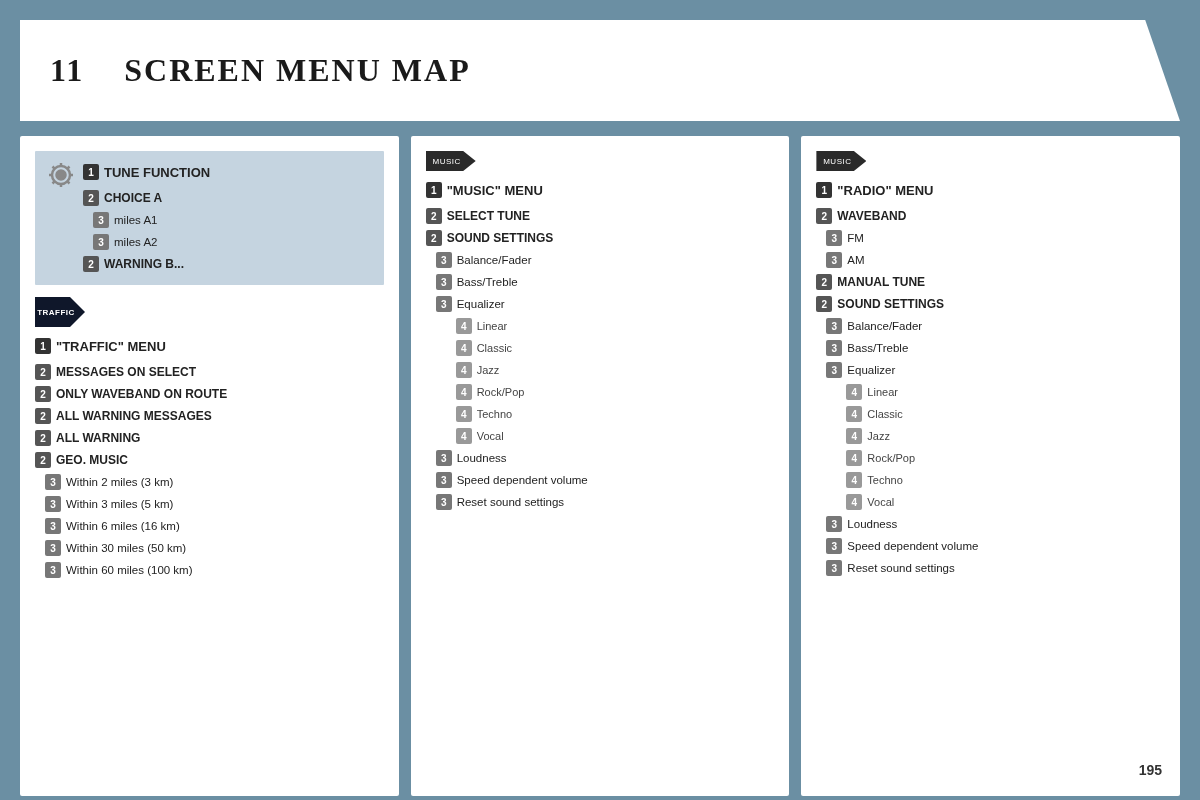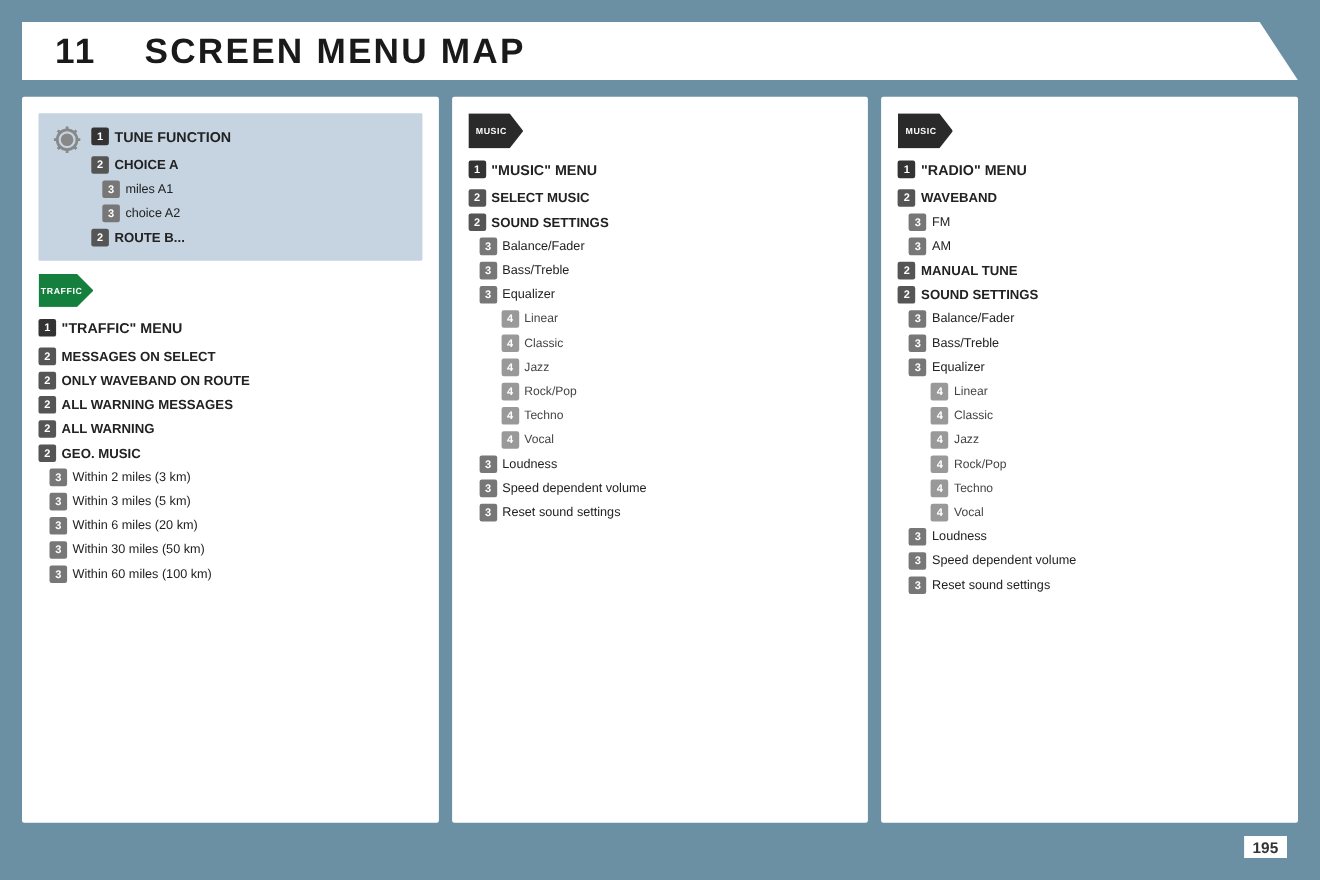--- a/index.html
+++ b/index.html
@@ -6,23 +6,24 @@
     body {
       width: 1200px;
       height: 800px;
       background-color: #6b8fa3;
       font-family: Arial, sans-serif;
       overflow: hidden;
     }
 
     .header {
       background-color: white;
-      padding: 8px 30px;
+      padding: 32px 30px;
       margin: 20px 20px 15px 20px;
       clip-path: polygon(0 0, 97% 0, 100% 100%, 0 100%);
+      font-family: Liberation Serif, serif;
     }
 
     .header h1 {
       font-size: 32px;
       font-weight: 900;
       letter-spacing: 2px;
       color: #1a1a1a;
     }
 
     .content-area {
@@ -76,43 +77,43 @@
     
     .icon-box {
       display: flex;
       align-items: center;
       margin-bottom: 8px;
     }
 
     .traffic-icon {
       width: 50px;
       height: 30px;
-      background-color: #15803d;
+      background-color: #0f172a;
       clip-path: polygon(0 0, 70% 0, 100% 50%, 70% 100%, 0 100%);
       display: flex;
       align-items: center;
       justify-content: center;
       font-size: 8px;
       color: white;
       font-weight: bold;
       letter-spacing: 0.5px;
       padding-right: 8px;
     }
 
     .music-icon {
       width: 50px;
-      height: 32px;
+      height: 20px;
       background-color: #2a2a2a;
       clip-path: polygon(0 0, 75% 0, 100% 50%, 75% 100%, 0 100%);
       display: flex;
       align-items: center;
       justify-content: center;
       color: white;
       font-size: 8px;
-      font-weight: bold;
+      font-weight: normal;
       letter-spacing: 0.5px;
       padding-right: 8px;
     }
 
     
     .top-section {
       background-color: #c5d4e0;
       padding: 10px 12px;
       margin-bottom: 12px;
       border-radius: 1px;
@@ -167,25 +168,25 @@
           <div class="menu-item level2">
             <span class="badge badge-2">2</span>
             <span>CHOICE A</span>
           </div>
           <div class="menu-item level3">
             <span class="badge badge-3">3</span>
             <span>miles A1</span>
           </div>
           <div class="menu-item level3">
             <span class="badge badge-3">3</span>
-            <span>choice A2</span>
+            <span>miles A2</span>
           </div>
           <div class="menu-item level2">
             <span class="badge badge-2">2</span>
-            <span>ROUTE B...</span>
+            <span>WARNING B...</span>
           </div>
         </div>
       </div>
     </div>
 
     <div>
       <div class="icon-box">
         <div class="traffic-icon">TRAFFIC</div>
       </div>
       <div class="menu-item level1">
@@ -215,21 +216,21 @@
       <div class="menu-item level3">
         <span class="badge badge-3">3</span>
           <span>Within 2 miles (3 km)</span>
       </div>
       <div class="menu-item level3">
         <span class="badge badge-3">3</span>
           <span>Within 3 miles (5 km)</span>
       </div>
       <div class="menu-item level3">
         <span class="badge badge-3">3</span>
-          <span>Within 6 miles (20 km)</span>
+          <span>Within 6 miles (16 km)</span>
       </div>
       <div class="menu-item level3">
         <span class="badge badge-3">3</span>
           <span>Within 30 miles (50 km)</span>
       </div>
       <div class="menu-item level3">
         <span class="badge badge-3">3</span>
           <span>Within 60 miles (100 km)</span>
       </div>
     </div>
@@ -238,21 +239,21 @@
   <div class="panel">
     <div class="icon-box">
       <div class="music-icon">MUSIC</div>
     </div>
     <div class="menu-item level1">
       <span class="badge badge-1">1</span>
       <span>"MUSIC" MENU</span>
     </div>
     <div class="menu-item level2">
       <span class="badge badge-2">2</span>
-        <span>SELECT MUSIC</span>
+        <span>SELECT TUNE</span>
     </div>
     <div class="menu-item level2">
       <span class="badge badge-2">2</span>
         <span>SOUND SETTINGS</span>
     </div>
     <div class="menu-item level3">
       <span class="badge badge-3">3</span>
         <span>Balance/Fader</span>
     </div>
     <div class="menu-item level3">

